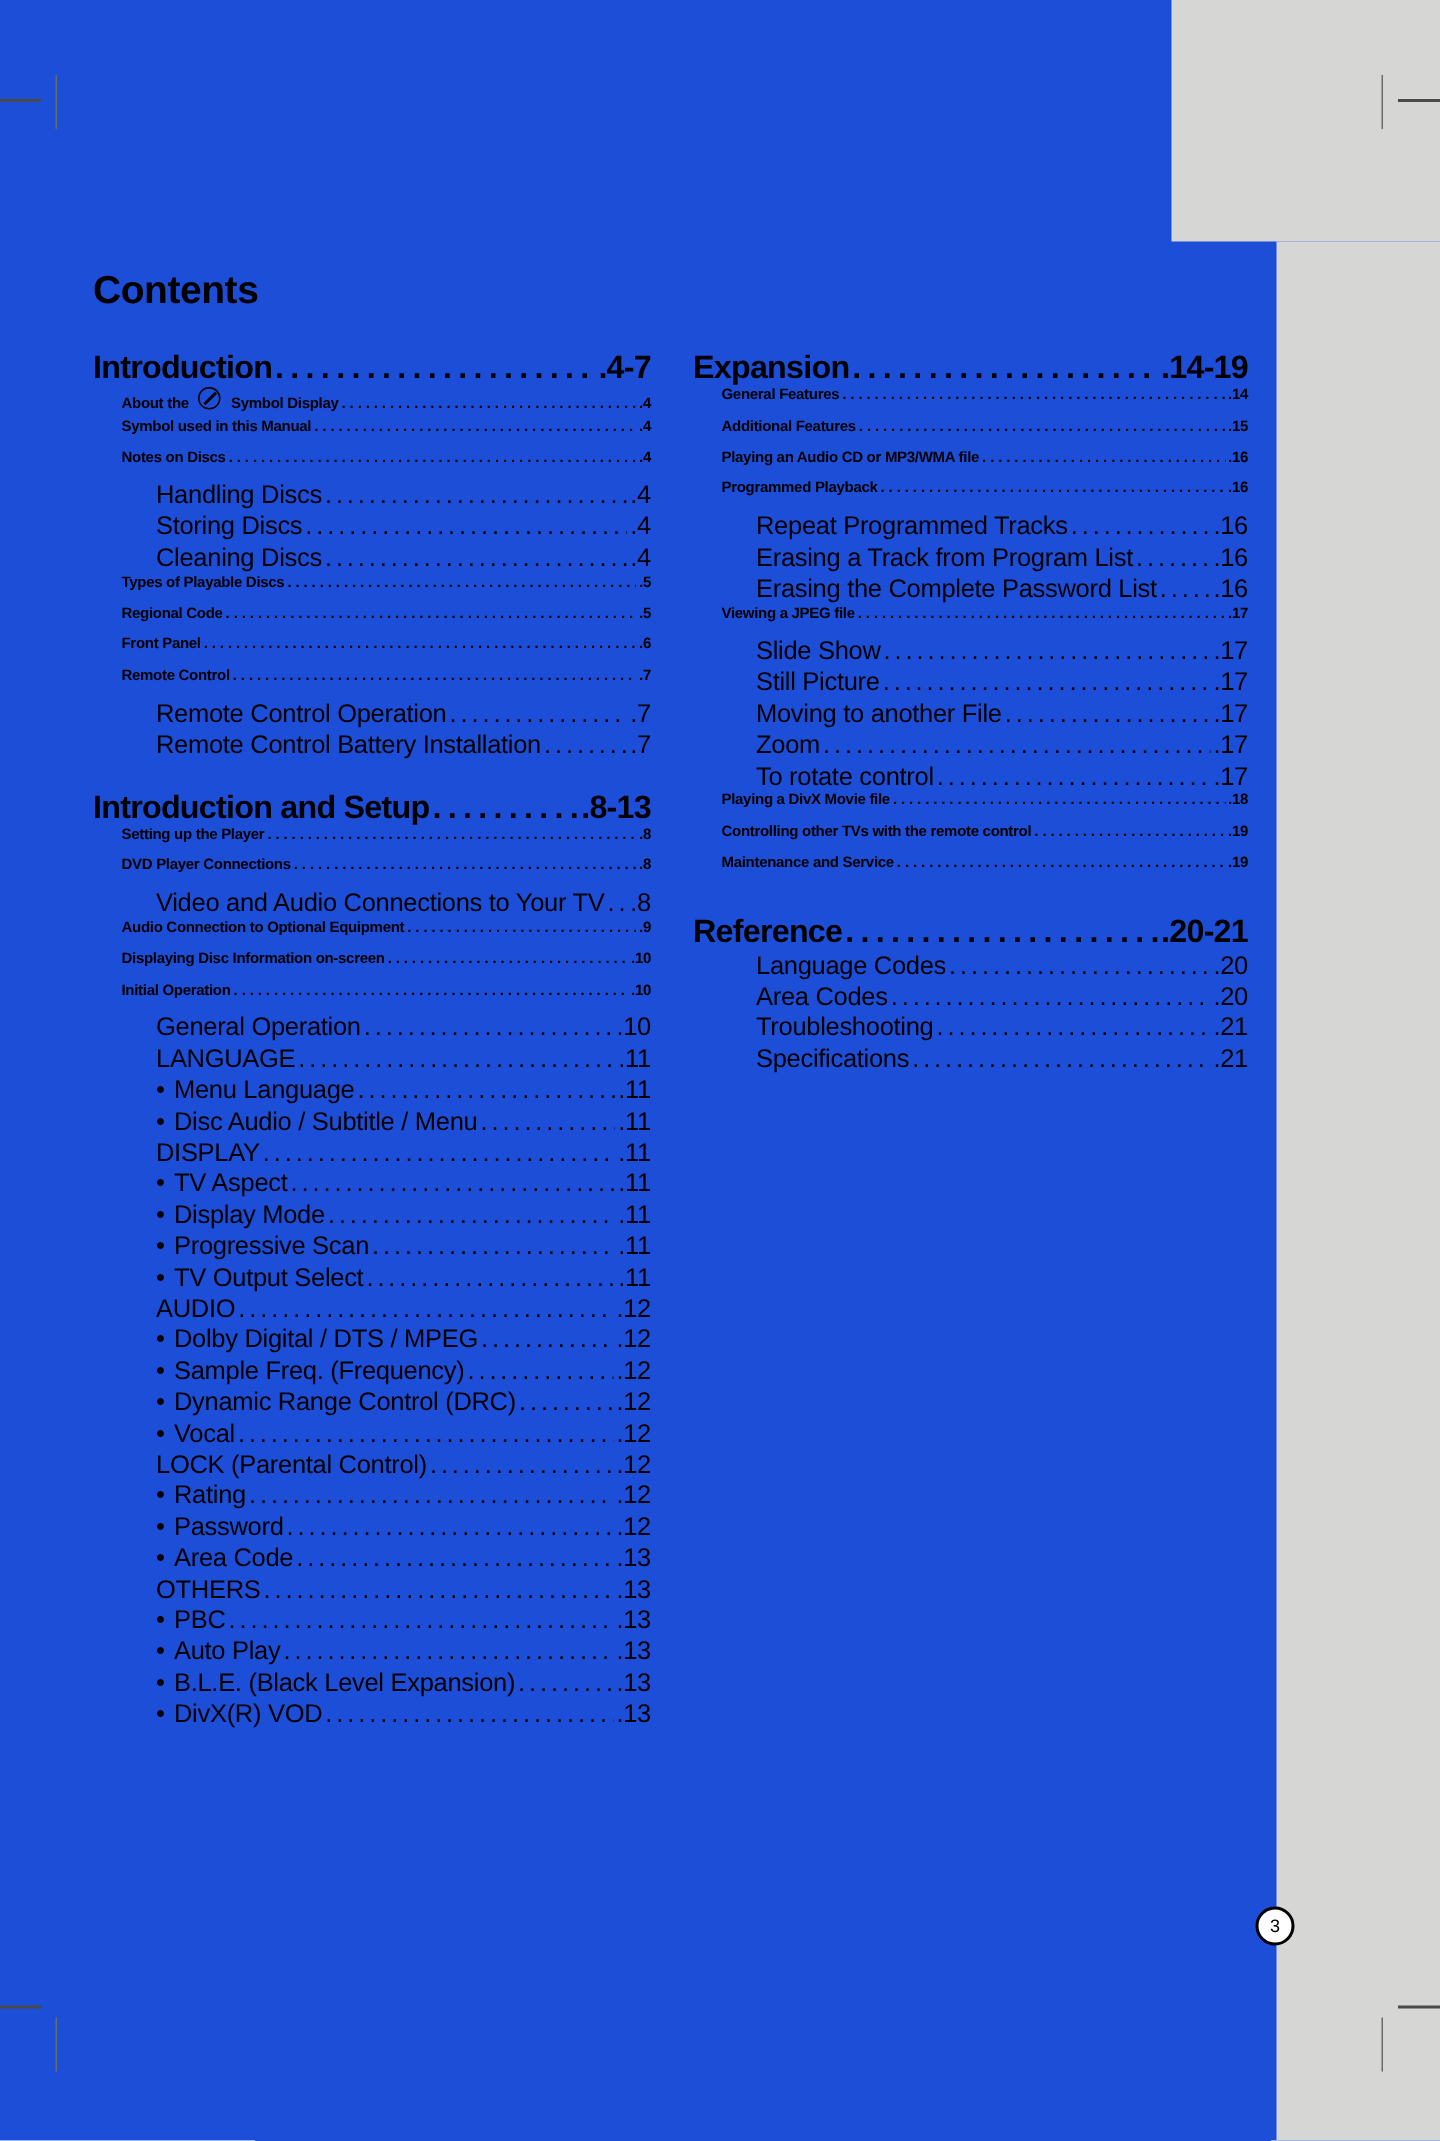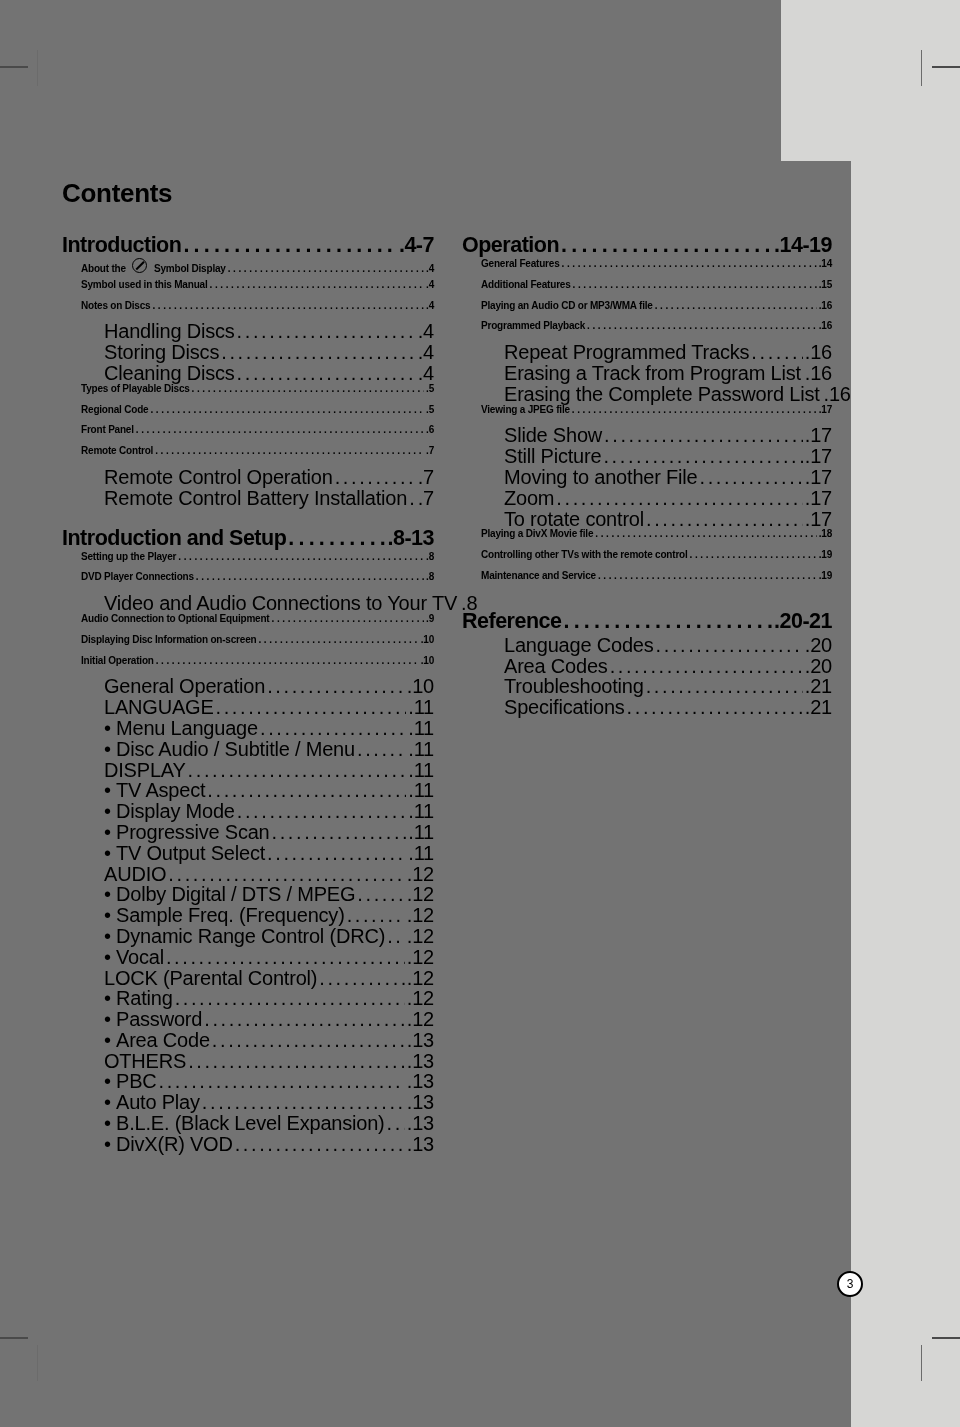--- a/index.html
+++ b/index.html
@@ -4,21 +4,21 @@
 <style>
   html, body {
     margin: 0;
     padding: 0;
     background: #ffffff;
   }
   .page {
     position: relative;
     width: 960px;
     height: 1427px;
-    background: #737373;
+    background: #1d4ed8;
     font-family: "Liberation Sans", sans-serif;
     overflow: hidden;
   }
 
   
   .grey-block {
     position: absolute;
     background: #d6d6d4;
   }
   #grey-upper { left: 781px; top: 0px;   width: 179px; height: 161px; }
@@ -79,21 +79,21 @@
     font-size: 10px;
     letter-spacing: -0.2px;
     color: #000;
     margin-left: 19px;
     white-space: nowrap;
   }
   .lvl2 {
     display: flex;
     align-items: baseline;
     font-weight: normal;
-    font-size: 20px;
+    font-size: 17px;
     letter-spacing: -0.2px;
     color: #000;
     margin-left: 42px;
     white-space: nowrap;
   }
   .lvl2.bullet {
     margin-left: 42px;
   }
   .lvl2.bullet .bullet-dot {
     display: inline-block;
@@ -398,21 +398,21 @@
       </div>
       <div class="lvl2 bullet">
         <span class="bullet-dot">•</span>
         <span class="label">DivX(R) VOD</span>
         <span class="dots">............................................................</span>
         <span class="pg">.13</span>
       </div>
     </div>
   <div class="col" id="col-right" style="top: 228px;">
       <div class="section">
-        <span class="label">Operation</span>
+        <span class="label">Expansion</span>
         <span class="dots">........................................</span>
         <span class="pg">.14-19</span>
       </div>
       <div class="lvl1">
         <span class="label">General Features</span>
         <span class="dots">............................................................</span>
         <span class="pg">.14</span>
       </div>
       <div class="lvl1">
         <span class="label">Additional Features</span>

